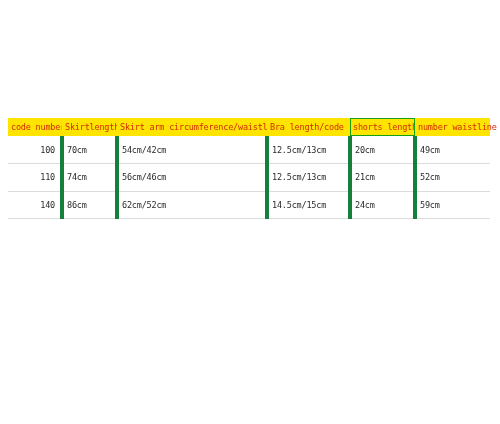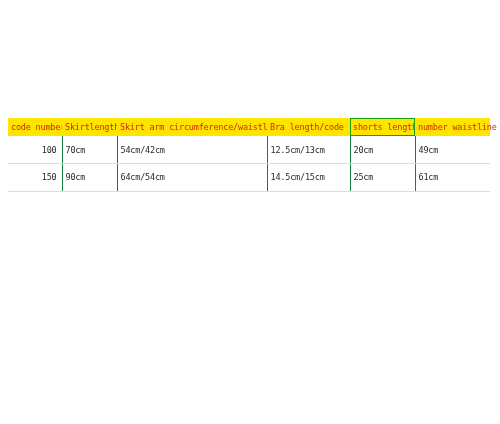--- a/index.html
+++ b/index.html
@@ -59,21 +59,21 @@
     font-family: "DejaVu Sans Mono", "Liberation Mono", monospace;
     font-size: 8.5px;
     letter-spacing: -0.2px;
     text-align: left;
     padding: 0 2px 0 3px;
     height: 27.5px;
     box-sizing: border-box;
     white-space: nowrap;
     vertical-align: middle;
     border-bottom: 1px solid #dcdcdc;
-    border-right: 1px solid #15803d;
+    border-right: 4px solid #15803d;
   }
 
   table.chart tbody td:last-child {
     border-right: none;
   }
 
   
   table.chart tbody td.code {
     text-align: right;
     padding-right: 5px;
@@ -113,22 +113,30 @@
     <tbody>
       <tr>
         <td class="code">100</td>
         <td>70cm</td>
         <td>54cm/42cm</td>
         <td>12.5cm/13cm</td>
         <td>20cm</td>
         <td>49cm</td>
       </tr>
       <tr>
-        <td class="code">150</td>
-        <td>90cm</td>
-        <td>64cm/54cm</td>
+        <td class="code">110</td>
+        <td>74cm</td>
+        <td>56cm/46cm</td>
+        <td>12.5cm/13cm</td>
+        <td>21cm</td>
+        <td>52cm</td>
+      </tr>
+      <tr>
+        <td class="code">140</td>
+        <td>86cm</td>
+        <td>62cm/52cm</td>
         <td>14.5cm/15cm</td>
-        <td>25cm</td>
-        <td>61cm</td>
+        <td>24cm</td>
+        <td>59cm</td>
       </tr>
     </tbody>
   </table>
 </div>
 
 </body></html>

